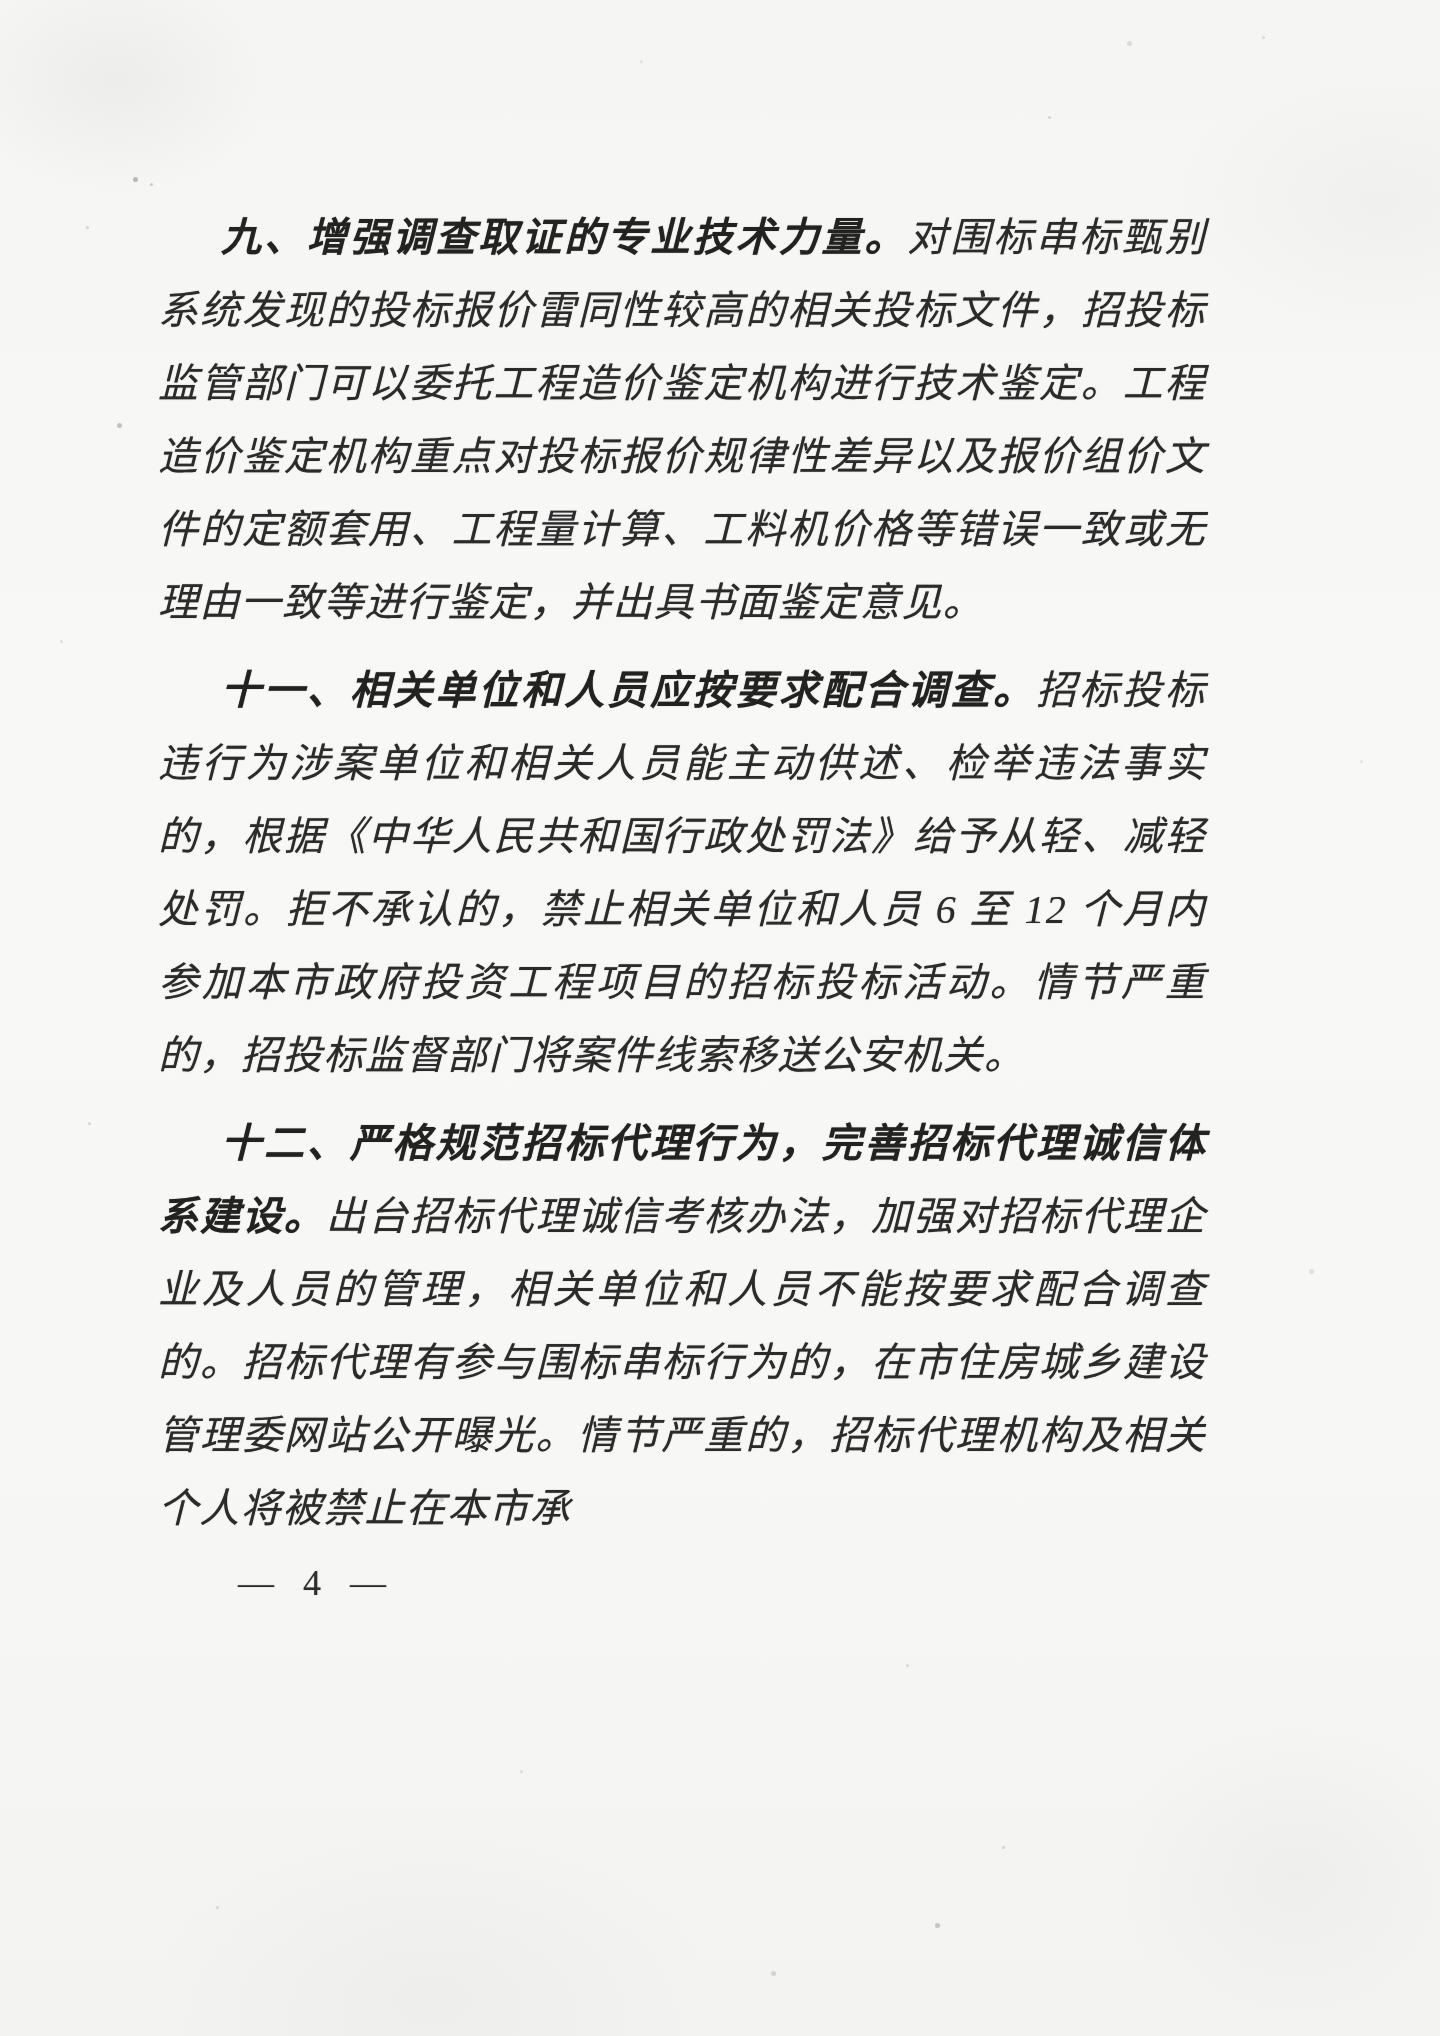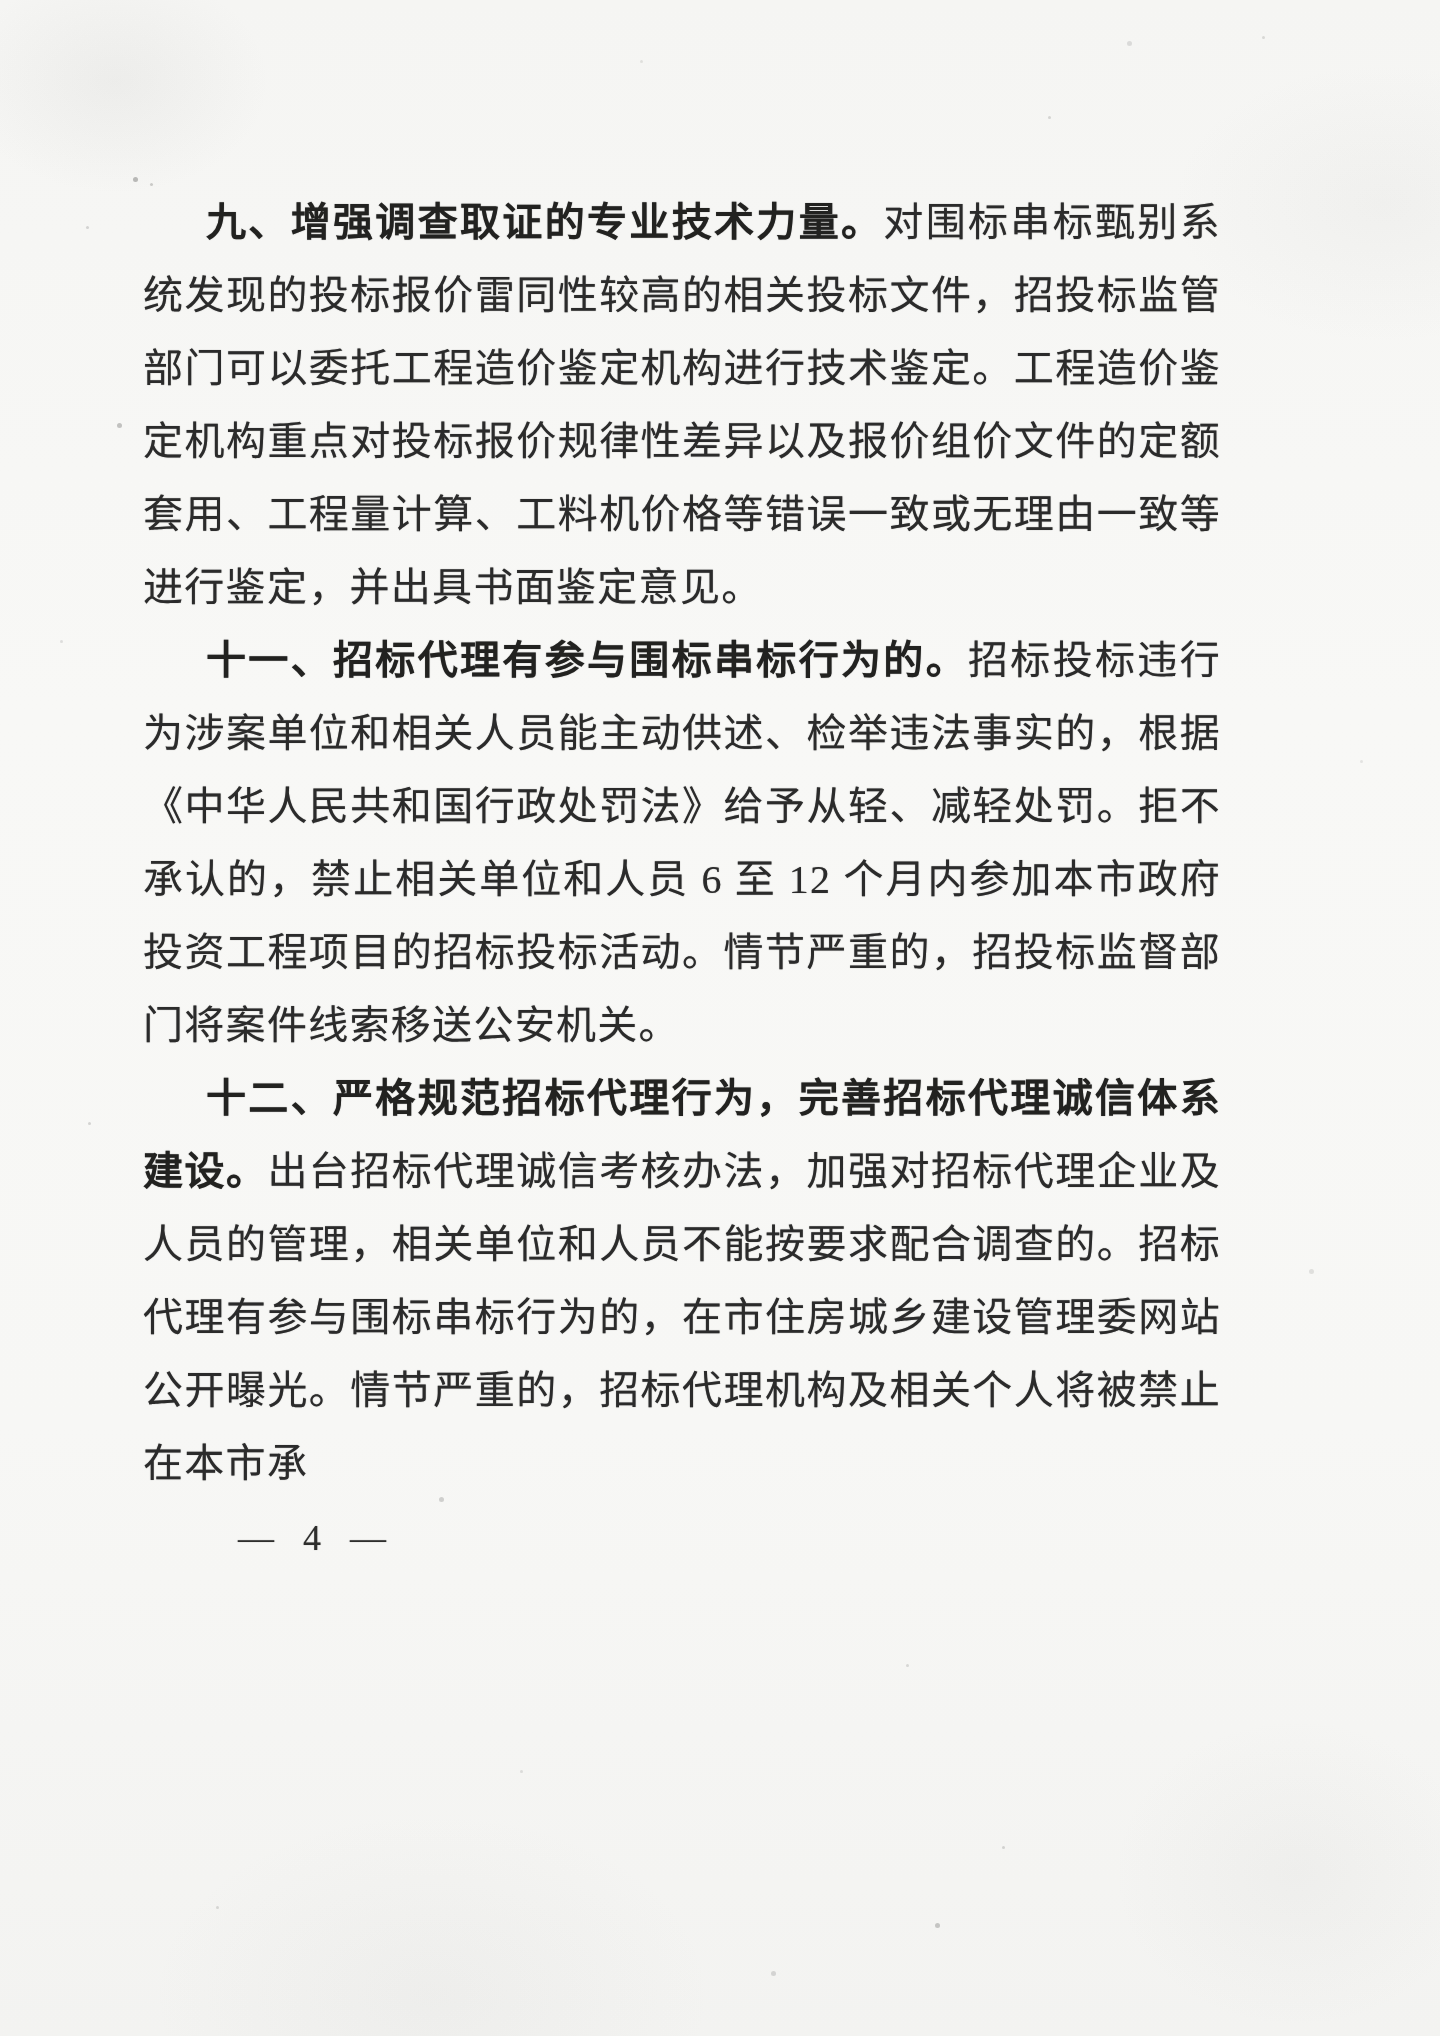--- a/index.html
+++ b/index.html
@@ -36,22 +36,23 @@
     top: 186px;
     width: 1078px;
     color: #2b2b2b;
     font-size: 40px;
     line-height: 73px;
     letter-spacing: 1.3px;
     text-align: justify;
     text-shadow: 0 0 1px rgba(45,45,45,0.55);
   }
   .para {
-    margin: 0;
+    margin: 15px;
     text-indent: 63px;
+    font-style: italic;
   }
   .lead {
     font-weight: bold;
     color: #222220;
   }
   .body-text {
     font-weight: normal;
   }
   .page-number {
     margin-top: 16px;
@@ -100,19 +101,19 @@
 <body>
 
 <div class="page">
   <div class="noise"></div>
 
   <div class="content">
 
     <p class="para"><span class="lead">九、增强调查取证的专业技术力量。</span><span class="body-text">对围标串标甄别系统发现的投标报价雷同性较高的相关投标文件，招投标监管部门可以委托工程造价鉴定机构进行技术鉴定。工程造价鉴定机构重点对投标报价规律性差异以及报价组价文件的定额套用、工程量计算、工料机价格等错误一致或无理由一致等进行鉴定，并出具书面鉴定意见。</span></p>
 
 
-    <p class="para"><span class="lead">十一、招标代理有参与围标串标行为的。</span><span class="body-text">招标投标违行为涉案单位和相关人员能主动供述、检举违法事实的，根据《中华人民共和国行政处罚法》给予从轻、减轻处罚。拒不承认的，禁止相关单位和人员 6 至 12 个月内参加本市政府投资工程项目的招标投标活动。情节严重的，招投标监督部门将案件线索移送公安机关。</span></p>
+    <p class="para"><span class="lead">十一、相关单位和人员应按要求配合调查。</span><span class="body-text">招标投标违行为涉案单位和相关人员能主动供述、检举违法事实的，根据《中华人民共和国行政处罚法》给予从轻、减轻处罚。拒不承认的，禁止相关单位和人员 6 至 12 个月内参加本市政府投资工程项目的招标投标活动。情节严重的，招投标监督部门将案件线索移送公安机关。</span></p>
 
     <p class="para"><span class="lead">十二、严格规范招标代理行为，完善招标代理诚信体系建设。</span><span class="body-text">出台招标代理诚信考核办法，加强对招标代理企业及人员的管理，相关单位和人员不能按要求配合调查的。招标代理有参与围标串标行为的，在市住房城乡建设管理委网站公开曝光。情节严重的，招标代理机构及相关个人将被禁止在本市承</span></p>
 
     <div class="page-number">— 4 —</div>
   </div>
 </div>
 
 </body></html>

